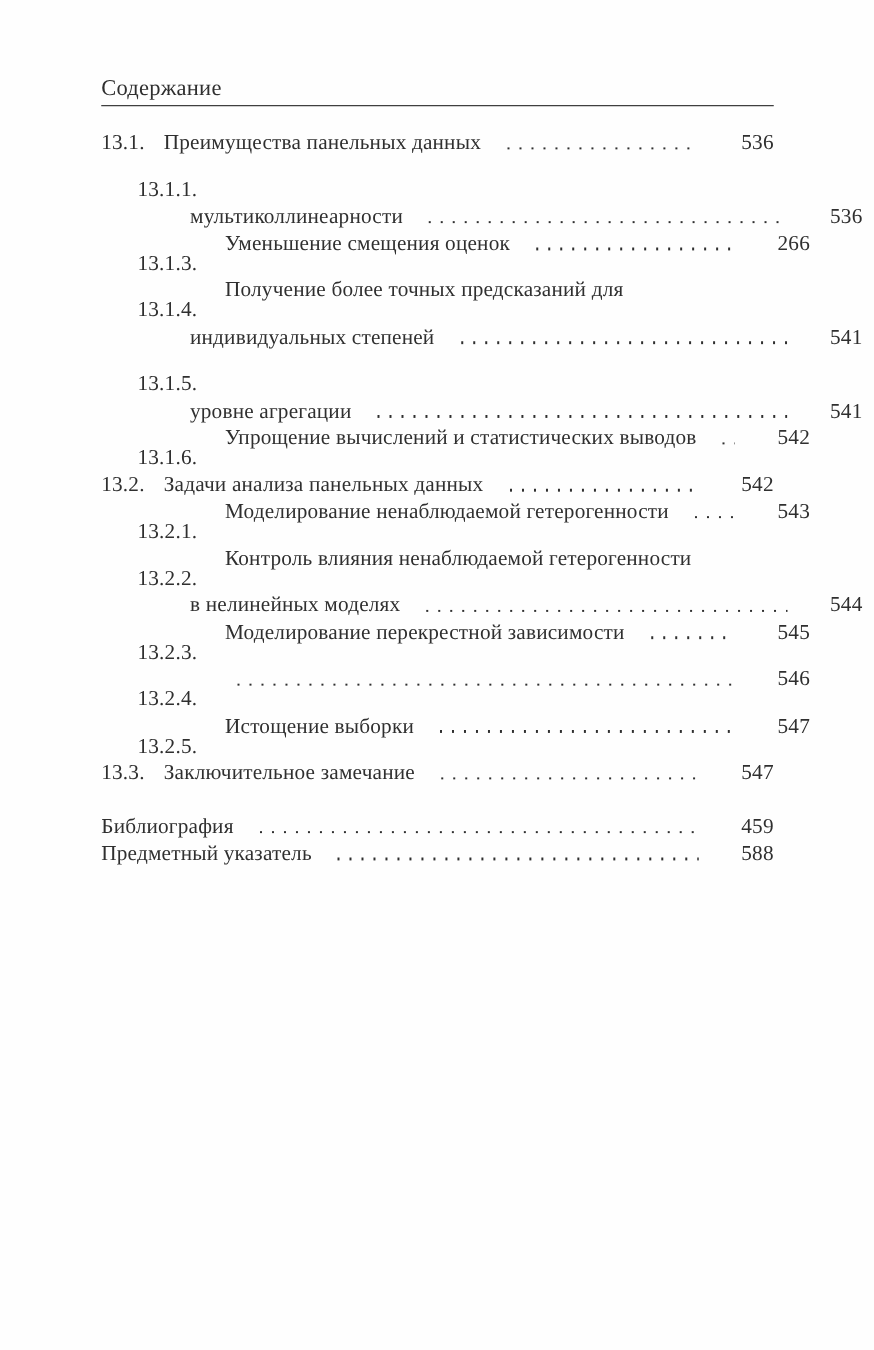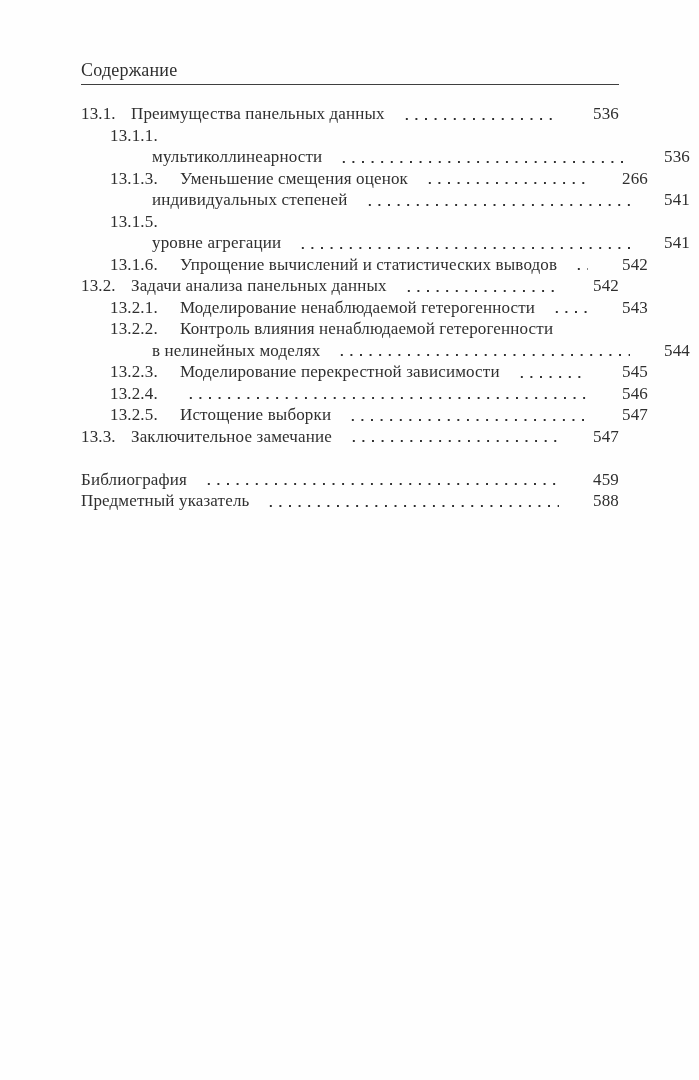--- a/index.html
+++ b/index.html
@@ -40,21 +40,21 @@
     line-height: 21.5px;
     font-size: 17px;
     letter-spacing: 0.15px;
     white-space: nowrap;
     gap: 11px;
   }
   .toc-row.lvl2 { padding-left: 29px; }
   .toc-row.cont { padding-left: 71px; }
   .num  { flex: 0 0 auto; }
   .lvl1 > .num { min-width: 39px; }
-  .lvl2 > .num { min-width: 59px; }
+  .lvl2 > .num { min-width: 59px; margin-top: 16px; }
   .title { flex: 0 1 auto; overflow: hidden; }
   .leader {
     flex: 1 1 auto;
     min-width: 6px;
     margin: 0 5px 0 6px;
     height: 21.5px;
     background-image: radial-gradient(circle 1.15px at 4.8px 15.4px, #2f2f2f 97%, rgba(0,0,0,0) 100%);
     background-size: 9.6px 21.5px;
     background-repeat: repeat-x;
   }
@@ -88,20 +88,25 @@
 
     <span class="title">мультиколлинеарности</span>
     <span class="leader"></span>
     <span class="pagenum">536</span>
   </div>
       <div class="toc-row lvl2">
     <span class="num">13.1.3.</span>
     <span class="title">Уменьшение смещения оценок</span>
     <span class="leader"></span>
     <span class="pagenum">266</span>
+  </div>
+      <div class="toc-row lvl2">
+    <span class="num">13.1.4.</span>
+    <span class="title">Получение более точных предсказаний для</span>
+
   </div>
       <div class="toc-row cont">
 
     <span class="title">индивидуальных степеней</span>
     <span class="leader"></span>
     <span class="pagenum">541</span>
   </div>
       <div class="toc-row lvl2">
     <span class="num">13.1.5.</span>
 

